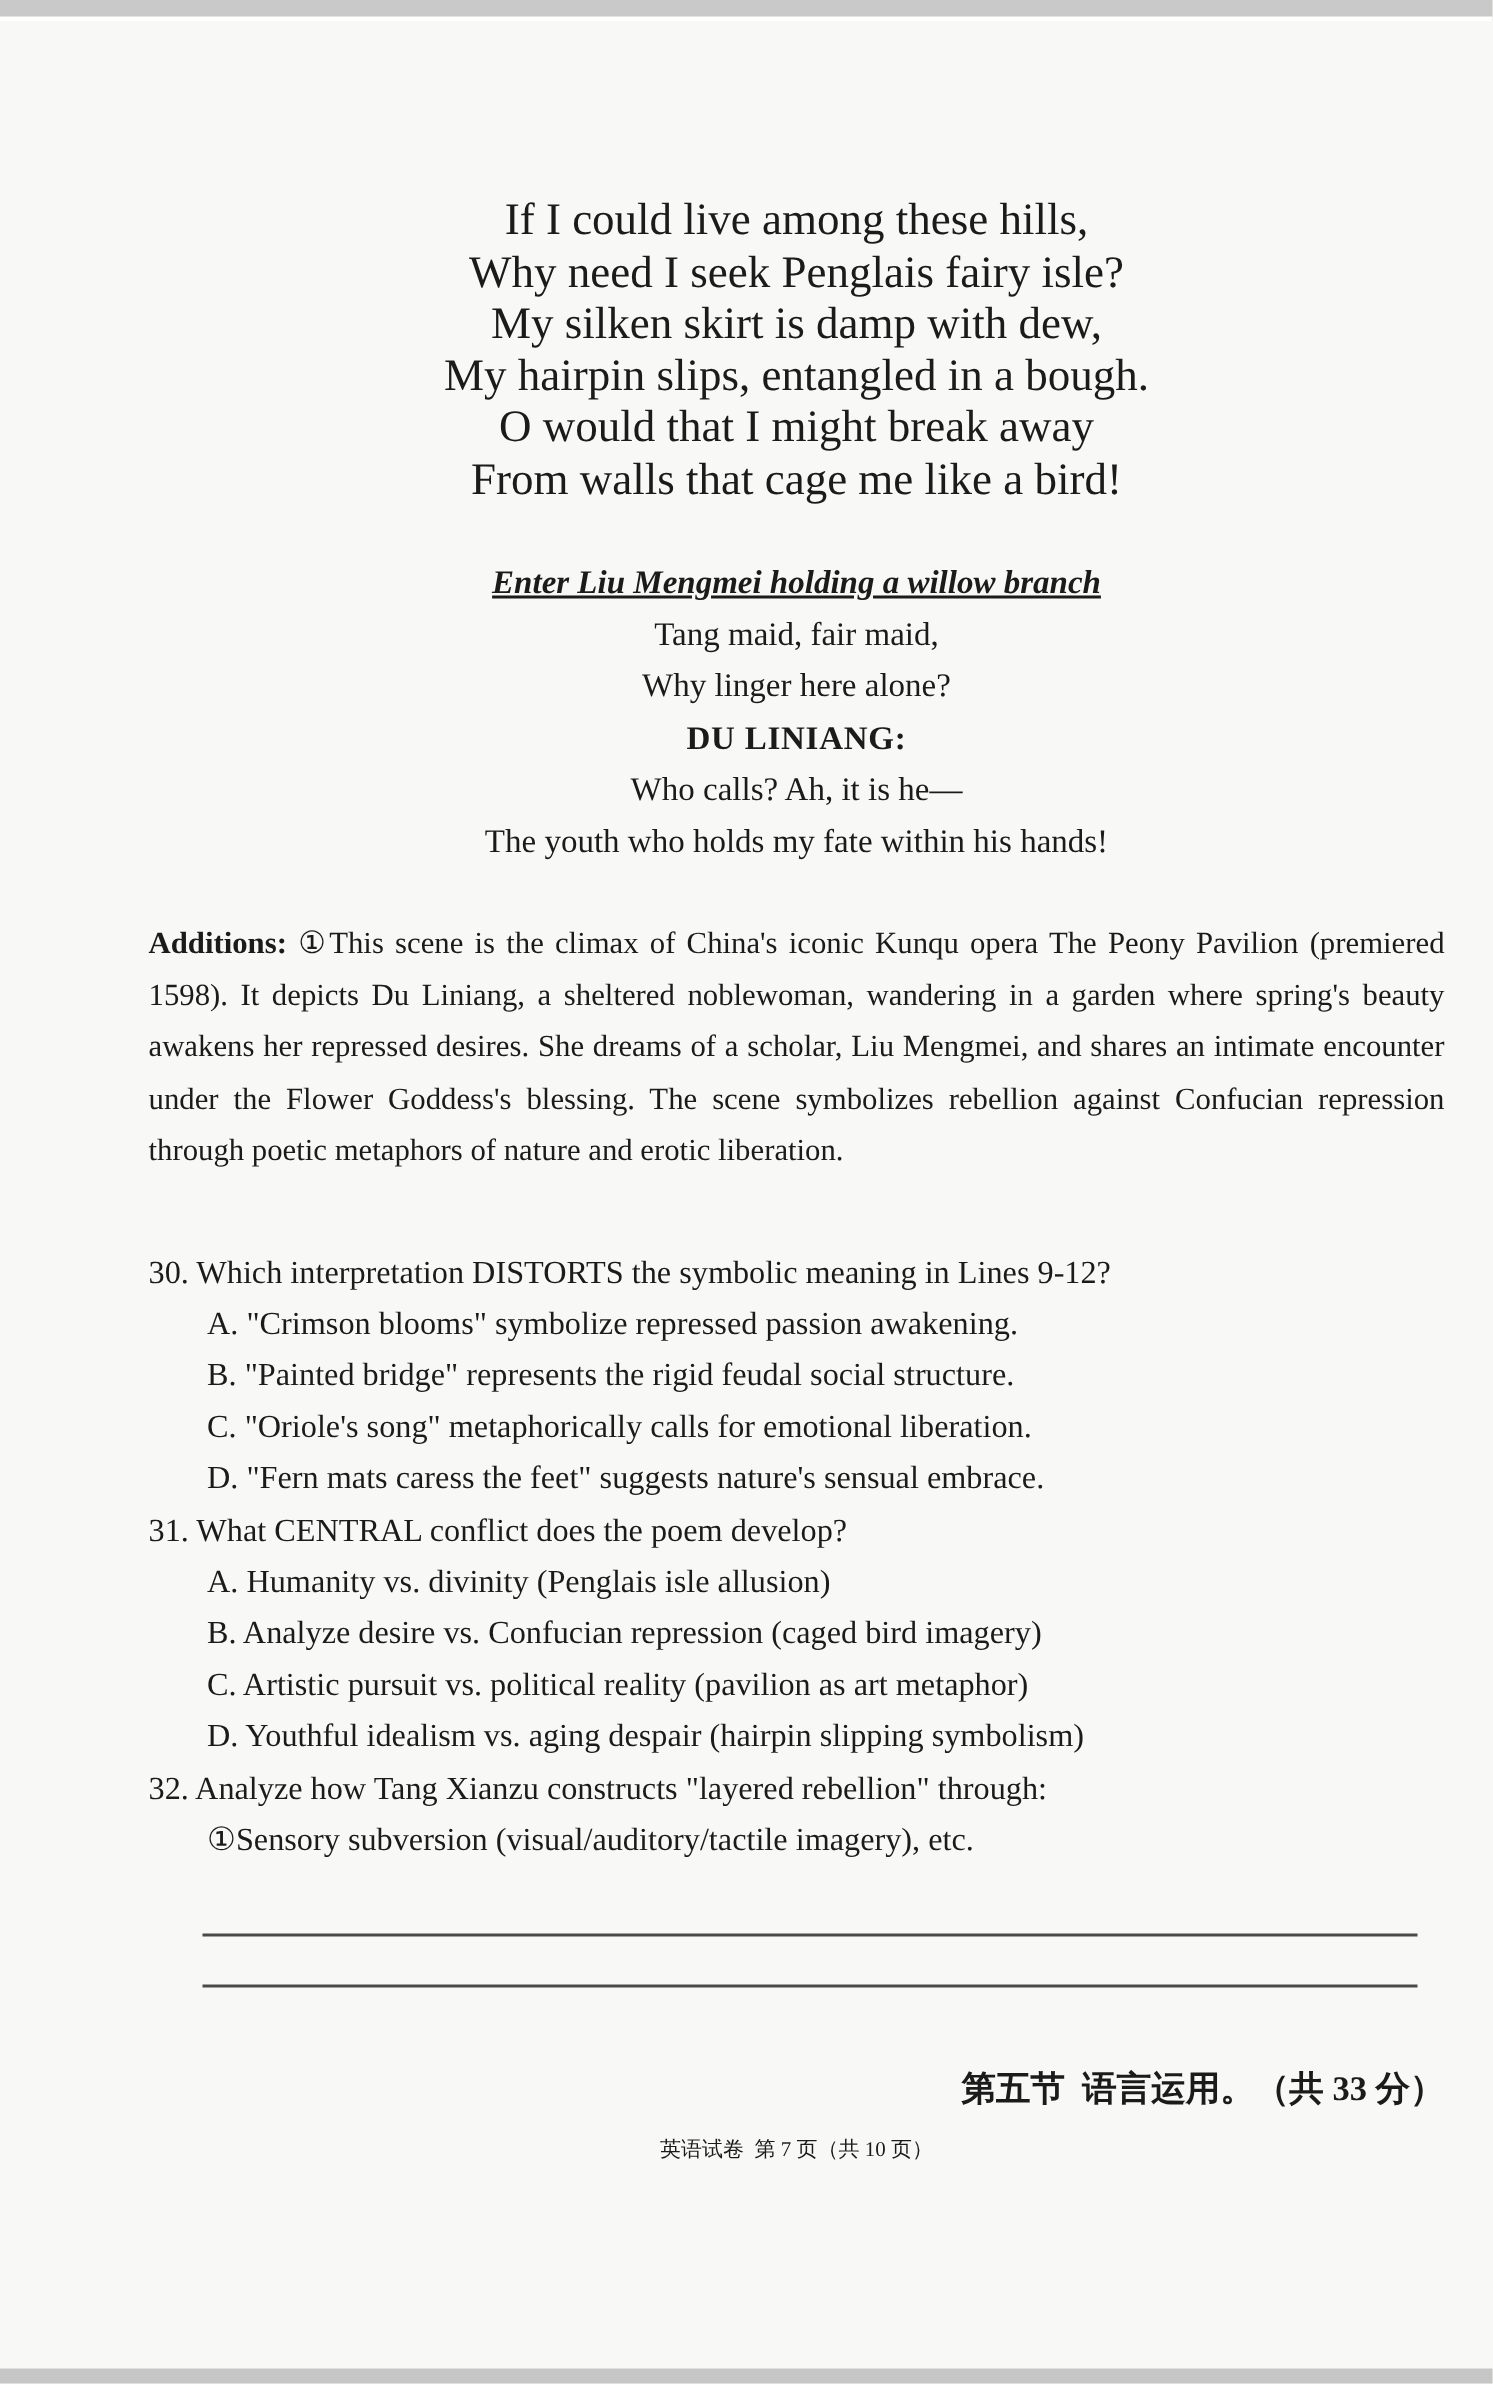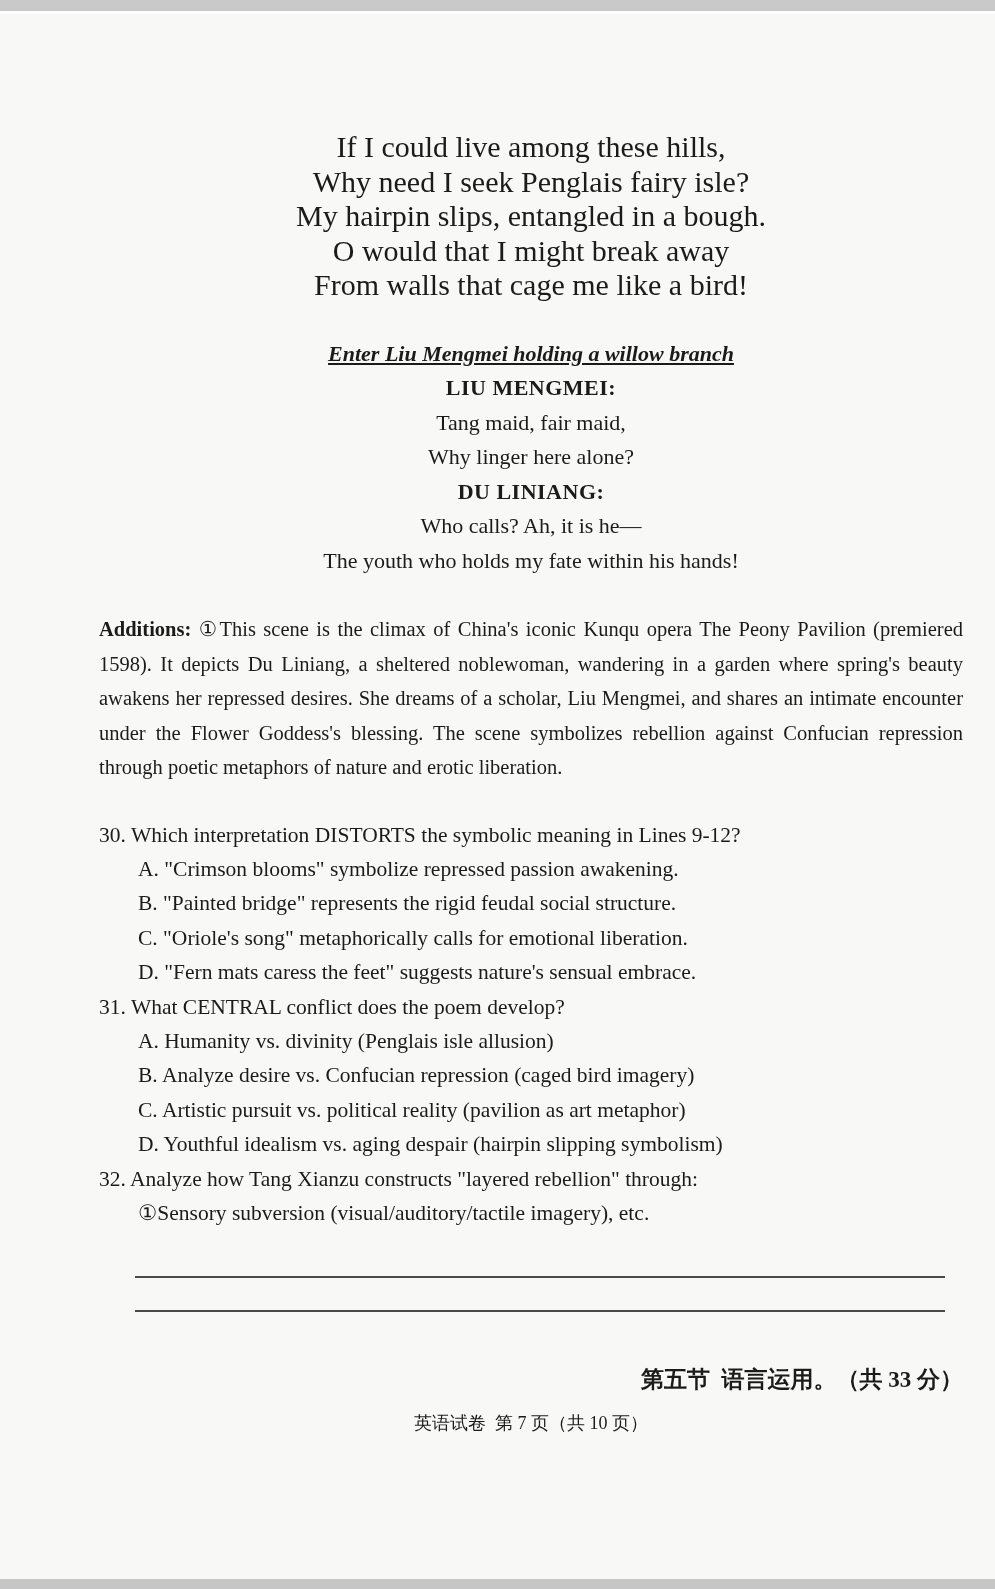--- a/index.html
+++ b/index.html
@@ -59,21 +59,21 @@
     margin-top: 34px;
     font-size: 20.5px;
     line-height: 34.5px;
     text-align: justify;
     font-family: Liberation Serif, serif;
   }
   .additions .label {
     font-weight: bold;
   }
   .questions {
-    margin-top: 33px;
+    margin-top: 46px;
     font-size: 21.5px;
     line-height: 34.4px;
   }
   .q-stem {
     padding-left: 39px;
     text-indent: -39px;
   }
   .q-option {
     padding-left: 39px;
   }
@@ -92,42 +92,42 @@
   .section-heading {
     margin-top: 52px;
     font-weight: bold;
     font-size: 23px;
     white-space: pre-wrap;
     text-align: right;
   }
   .page-footer {
     margin-top: 16px;
     text-align: center;
-    font-size: 18px;
+    font-size: 14px;
     white-space: pre-wrap;
   }
 </style>
 </head>
 <body>
 
 <div class="scan-bar-top"></div>
 
 <div class="content">
 
   <div class="poem">
     <div>If I could live among these hills,</div>
     <div>Why need I seek Penglais fairy isle?</div>
+    <div>My silken skirt is damp with dew,</div>
     <div>My hairpin slips, entangled in a bough.</div>
     <div>O would that I might break away</div>
     <div>From walls that cage me like a bird!</div>
   </div>
 
   <div class="scene">
     <div class="stage-direction">Enter Liu Mengmei holding a willow branch</div>
-    <div class="speaker">LIU MENGMEI:</div>
     <div>Tang maid, fair maid,</div>
     <div>Why linger here alone?</div>
     <div class="speaker">DU LINIANG:</div>
     <div>Who calls? Ah, it is he—</div>
     <div>The youth who holds my fate within his hands!</div>
   </div>
 
   <p class="additions"><span class="label">Additions:</span> <span>①This scene is the climax of China's iconic Kunqu opera The Peony Pavilion (premiered 1598). It depicts Du Liniang, a sheltered noblewoman, wandering in a garden where spring's beauty awakens her repressed desires. She dreams of a scholar, Liu Mengmei, and shares an intimate encounter under the Flower Goddess's blessing. The scene symbolizes rebellion against Confucian repression through poetic metaphors of nature and erotic liberation.</span></p>
 
   <div class="questions">

